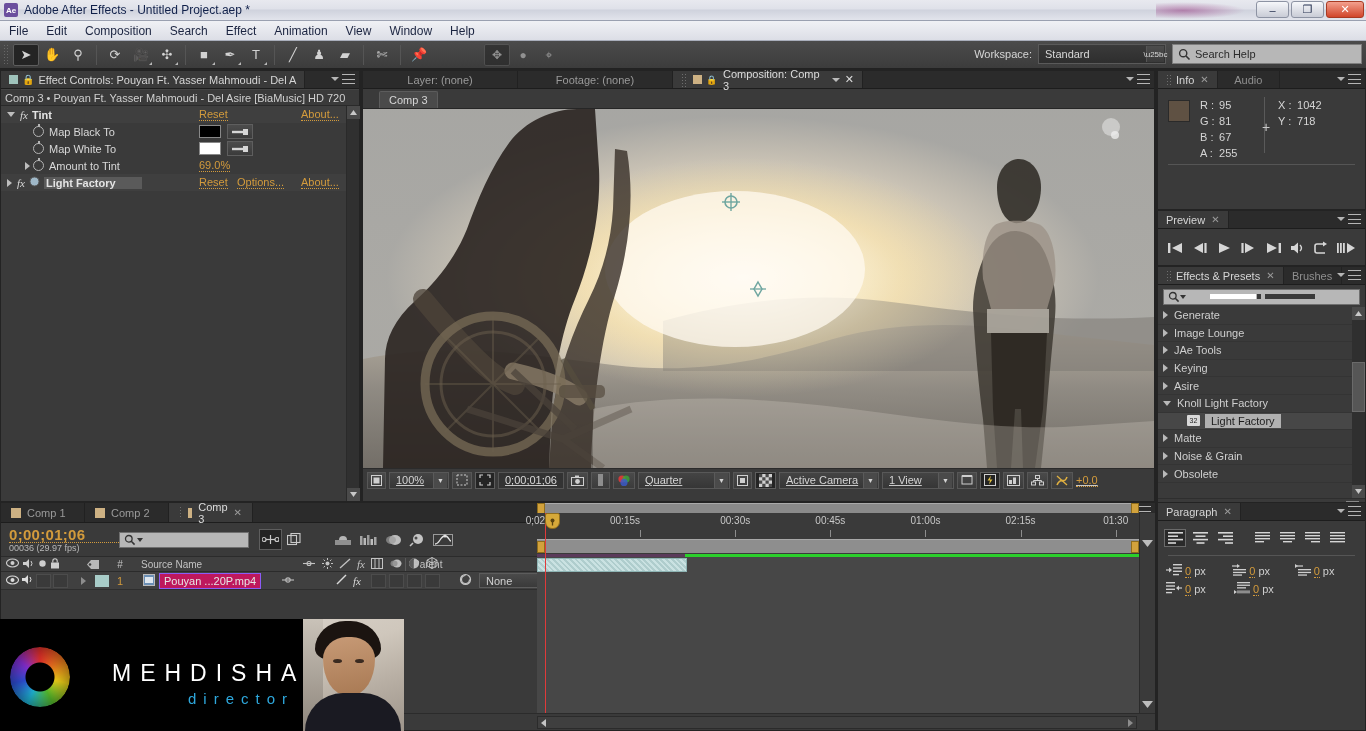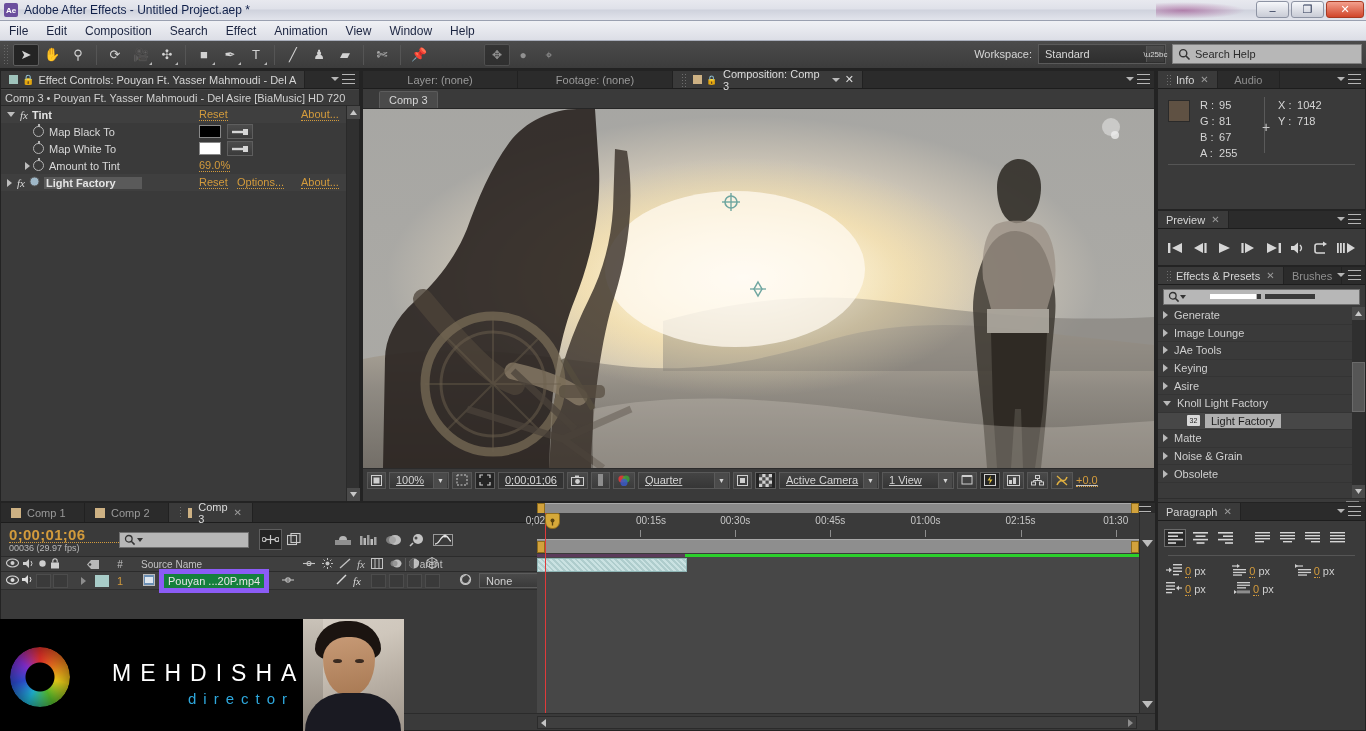--- a/index.html
+++ b/index.html
@@ -198,21 +198,21 @@
   .tl-search { width:130px; height:16px; background:#b7b7b7; border:1px solid #6f6f6f;
     position:relative; }
   .tl-tb { width:23px; height:21px; display:flex; align-items:center; justify-content:center;
     color:#c9c9c9; }
   .tl-tb.sel { background:#242424; border:1px solid #5e5e5e; }
   .tl-colhdr { height:15px; background:#3f3f3f; display:flex; align-items:center;
     font-size:10px; color:#c2c2c2; border-bottom:1px solid #2b2b2b; position:relative; }
   .tl-row { height:18px; background:#404040; display:flex; align-items:center;
     font-size:11px; color:#d0d0d0; position:relative; border-bottom:1px solid #2e2e2e; }
   .sw-box { width:15px;height:14px; background:#3a3a3a; border:1px solid #4c4c4c; }
-  .layername { background:#15803d; border:5px solid #8b5cf6; color:#e6e6e6;
+  .layername { background:#be185d; border:1px solid #8b5cf6; color:#e6e6e6;
     padding:0 4px; font-size:11px; line-height:14px; }
   .tl-graph { position:absolute; left:536px; top:0; right:0; bottom:0; }
   .ruler { height:26px; background:#3a3a3a; position:relative; }
   .ruler .tick { position:absolute; top:17px; width:1px; height:7px; background:#8e8e8e; }
   .ruler .tlabel { position:absolute; top:2px; font-size:10px; color:#c8c8c8;
     transform:translateX(-50%); }
   .workarea { position:absolute; left:0; right:0; top:0; height:10px; background:#8a8a8a;
     border-top:1px solid #aaa; }
   .wa-cap { position:absolute; top:0; width:8px; height:11px; background:#d2a23c;
     border:1px solid #8f6d1c; }
@@ -1231,21 +1231,21 @@
       </span>
     </div>
 
     <div class="tl-graph">
       <div style="position:absolute;left:0;right:16px;top:0;height:10px;">
         <div class="workarea"></div>
         <div class="wa-cap" style="left:0;"></div>
         <div class="wa-cap" style="right:0;"></div>
       </div>
       <div class="ruler" id="ruler" style="top:10px;position:absolute;left:0;right:16px;height:26px;">
-          <div class="tlabel" style="left: 114px;">00:15s</div>
+          <div class="tlabel" style="left: 88px;">00:15s</div>
           <div class="tick" style="left: 103.118px;"></div>
           <div class="tlabel" style="left: 198.236px;">00:30s</div>
           <div class="tick" style="left: 198.236px;"></div>
           <div class="tlabel" style="left: 293.354px;">00:45s</div>
           <div class="tick" style="left: 293.354px;"></div>
           <div class="tlabel" style="left: 388.472px;">01:00s</div>
           <div class="tick" style="left: 388.472px;"></div>
           <div class="tlabel" style="left: 483.591px;">02:15s</div>
           <div class="tick" style="left: 483.591px;"></div>
           <div class="tlabel" style="left: 578.709px;">01:30</div>

